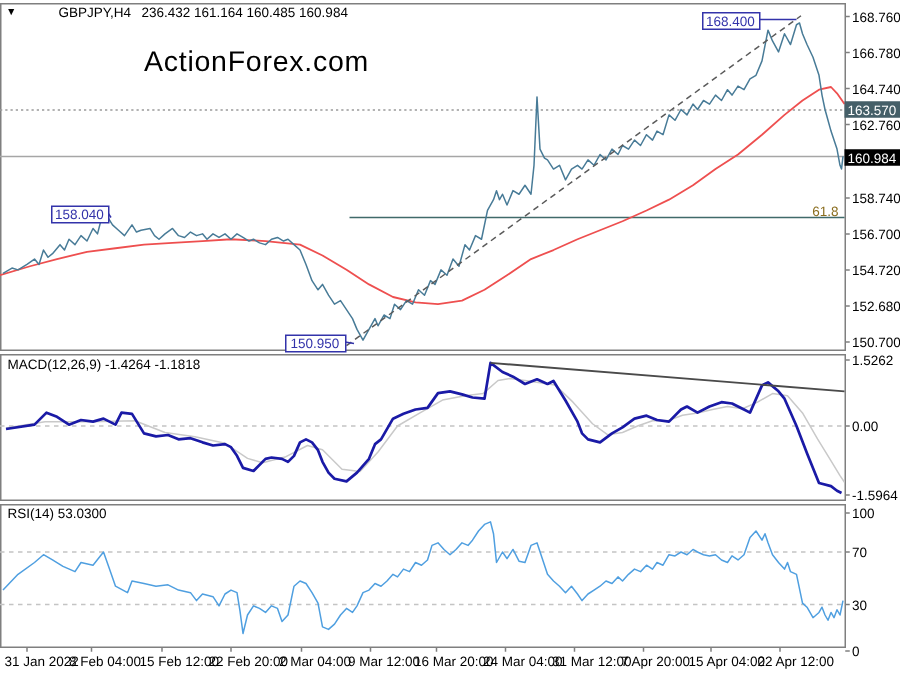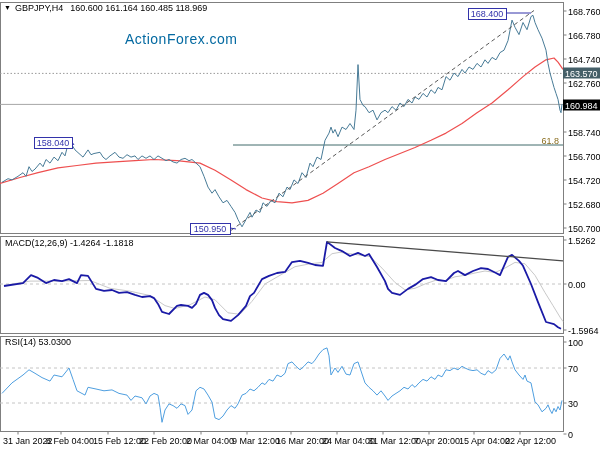--- a/index.html
+++ b/index.html
@@ -1,24 +1,24 @@
 <!DOCTYPE html>
 <html><head>
 <meta charset="utf-8">
 <style>
   html,body{margin:0;padding:0;background:#fff;}
   .screen{position:relative;width:600px;height:450px;background:#fff;overflow:hidden;
           font-family:"Liberation Sans",sans-serif;}
-  .watermark{position:absolute;left:96px;top:31px;font-size:14px;letter-spacing:0.5px;
-             color:#0369a1;z-index:1;margin-left:29px;}
+  .watermark{position:absolute;left:96px;top:31px;font-size:19px;letter-spacing:0.5px;
+             color:#000000;z-index:1;}
   #chart-svg{position:absolute;left:0;top:0;z-index:2;}
   #chart-svg text{font-family:"Liberation Sans",sans-serif;font-size:9px;}
   .hdr{position:absolute;left:4px;top:3px;z-index:3;font-size:9px;color:#000;white-space:nowrap;}
   .hdr .tri{font-size:7px;margin-right:4px;vertical-align:1px;}
-  .hdr .sym{margin-right:7px;}
+  .hdr .sym{margin-right:7px;margin-left:24px;}
   .ind-label{position:absolute;left:5px;z-index:3;font-size:9px;color:#000;white-space:nowrap;}
 </style>
 </head>
 <body>
 
 <div class="screen">
   <div class="watermark">ActionForex.com</div>
   <svg id="chart-svg" width="600" height="450">
       <g>
         <rect x="0.5" y="2.5" width="563" height="231" fill="none" stroke="#7f7f7f" stroke-width="1"></rect>
@@ -107,17 +107,17 @@
       <line x1="383" y1="431.5" x2="383" y2="434.5" stroke="#7f7f7f"></line>
       <text x="368" y="444" fill="#000000">31 Mar 12:00</text>
       <line x1="429" y1="431.5" x2="429" y2="434.5" stroke="#7f7f7f"></line>
       <text x="414" y="444" fill="#000000">7 Apr 20:00</text>
       <line x1="474" y1="431.5" x2="474" y2="434.5" stroke="#7f7f7f"></line>
       <text x="459" y="444" fill="#000000">15 Apr 04:00</text>
       <line x1="520" y1="431.5" x2="520" y2="434.5" stroke="#7f7f7f"></line>
       <text x="505" y="444" fill="#000000">22 Apr 12:00</text>
     </svg>
   <div class="hdr">
-    <span class="tri">▼</span><span class="sym">GBPJPY,H4</span><span>160.600 161.164 160.485 118.969</span>
+    <span class="tri">▼</span><span class="sym">GBPJPY,H4</span><span>236.432 161.164 160.485 160.984</span>
   </div>
   <div class="ind-label" style="top:238px">MACD(12,26,9) -1.4264 -1.1818</div>
   <div class="ind-label" style="top:337px">RSI(14) 53.0300</div>
 </div>
 
 </body></html>

